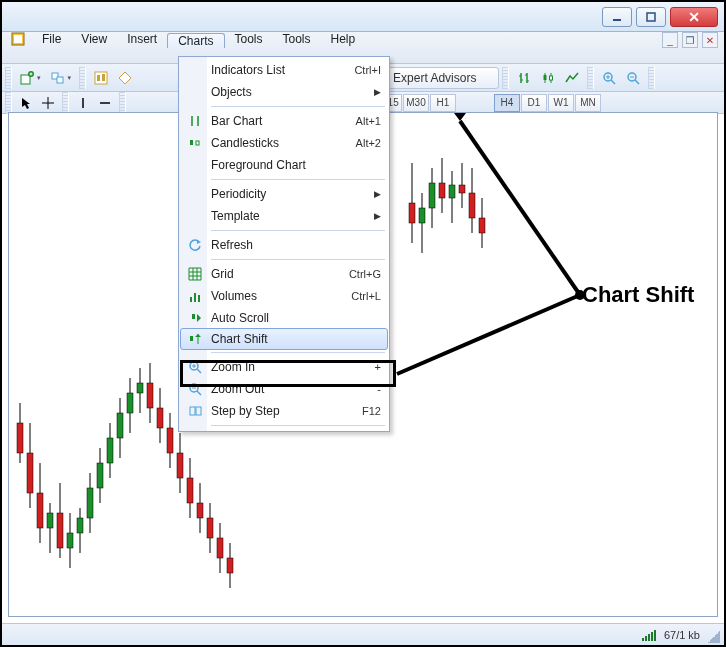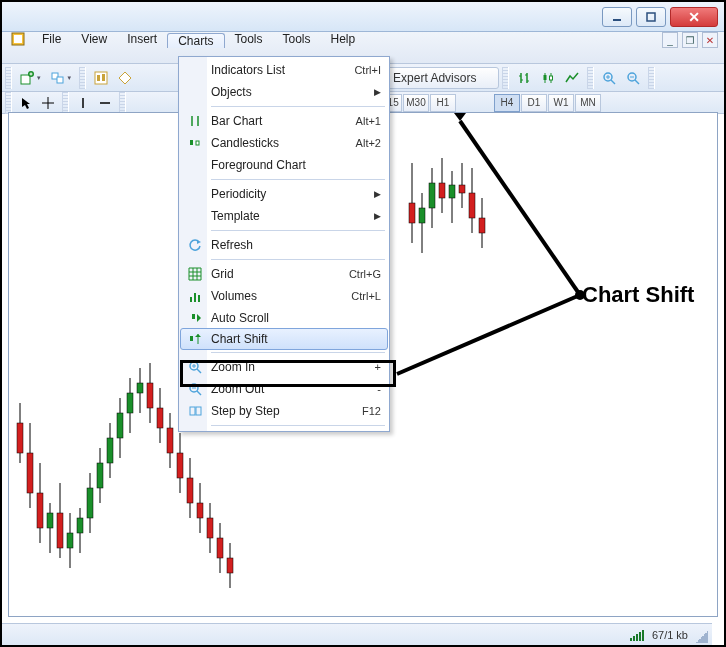--- a/index.html
+++ b/index.html
@@ -182,21 +182,21 @@
   .chartshift-box {
     position:absolute;
     left: 178px; top: 358px;
     width: 216px; height: 27px;
     border: 3px solid #000;
     z-index: 30;
     pointer-events:none;
   }
   
   .statusbar {
-    position:absolute; left:0; right:12px; bottom:0;
+    position:absolute; left:0; right:0; bottom:0;
     height:22px;
     background: linear-gradient(#eef3fb,#dde8f6);
     border-top:1px solid #b8c7dd;
     display:flex; align-items:center; justify-content:flex-end;
     padding:0 24px 0 8px;
     gap:8px;
     font-size:11px; color:#333;
   }
   .statusbar .bars {
     display:flex; gap:1px; align-items:flex-end; height:12px;

